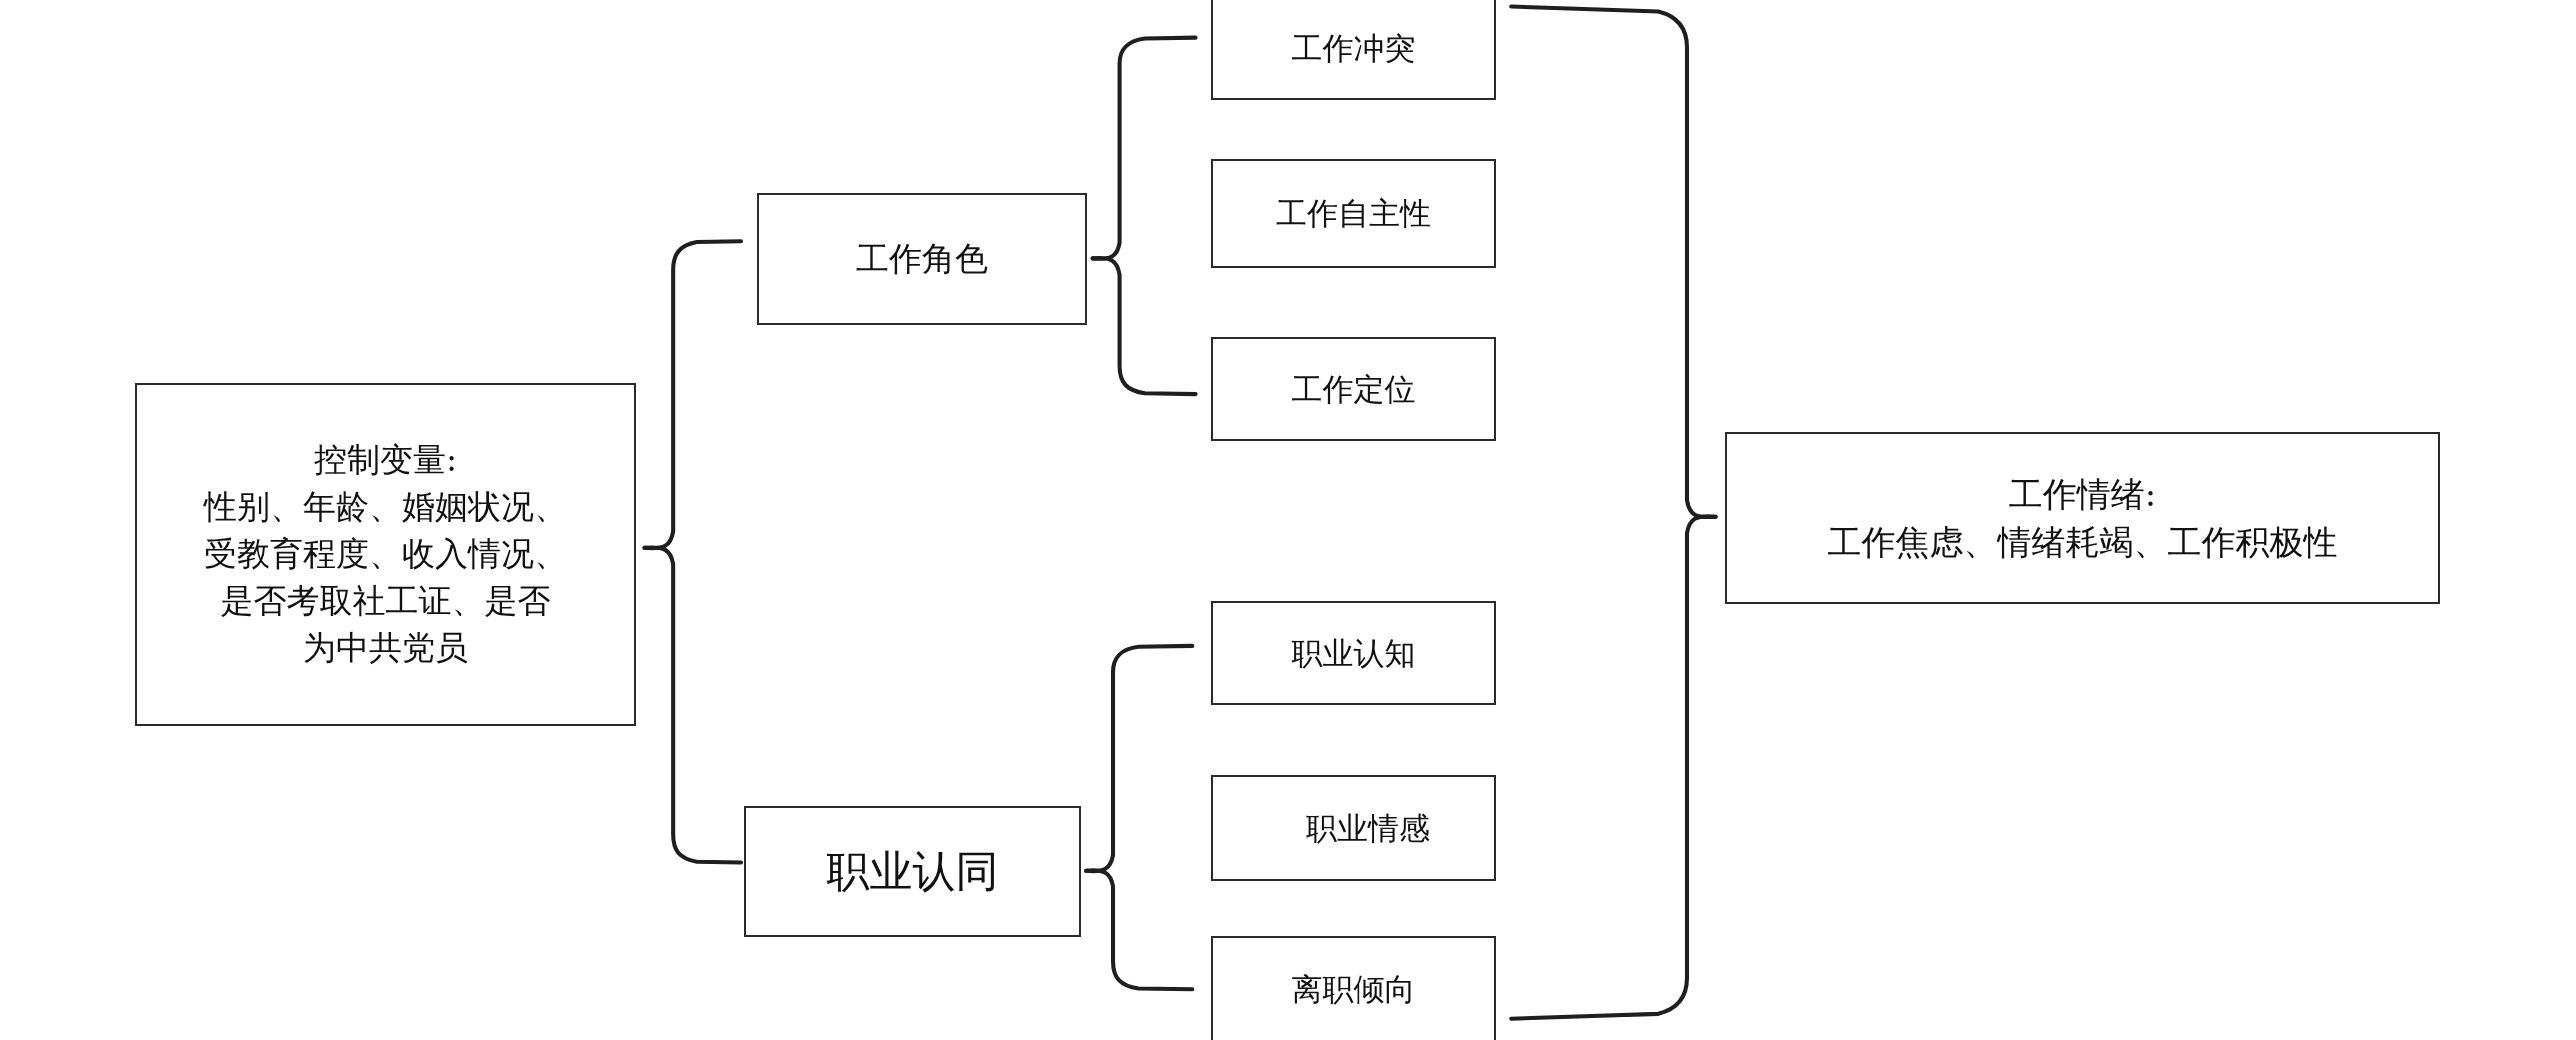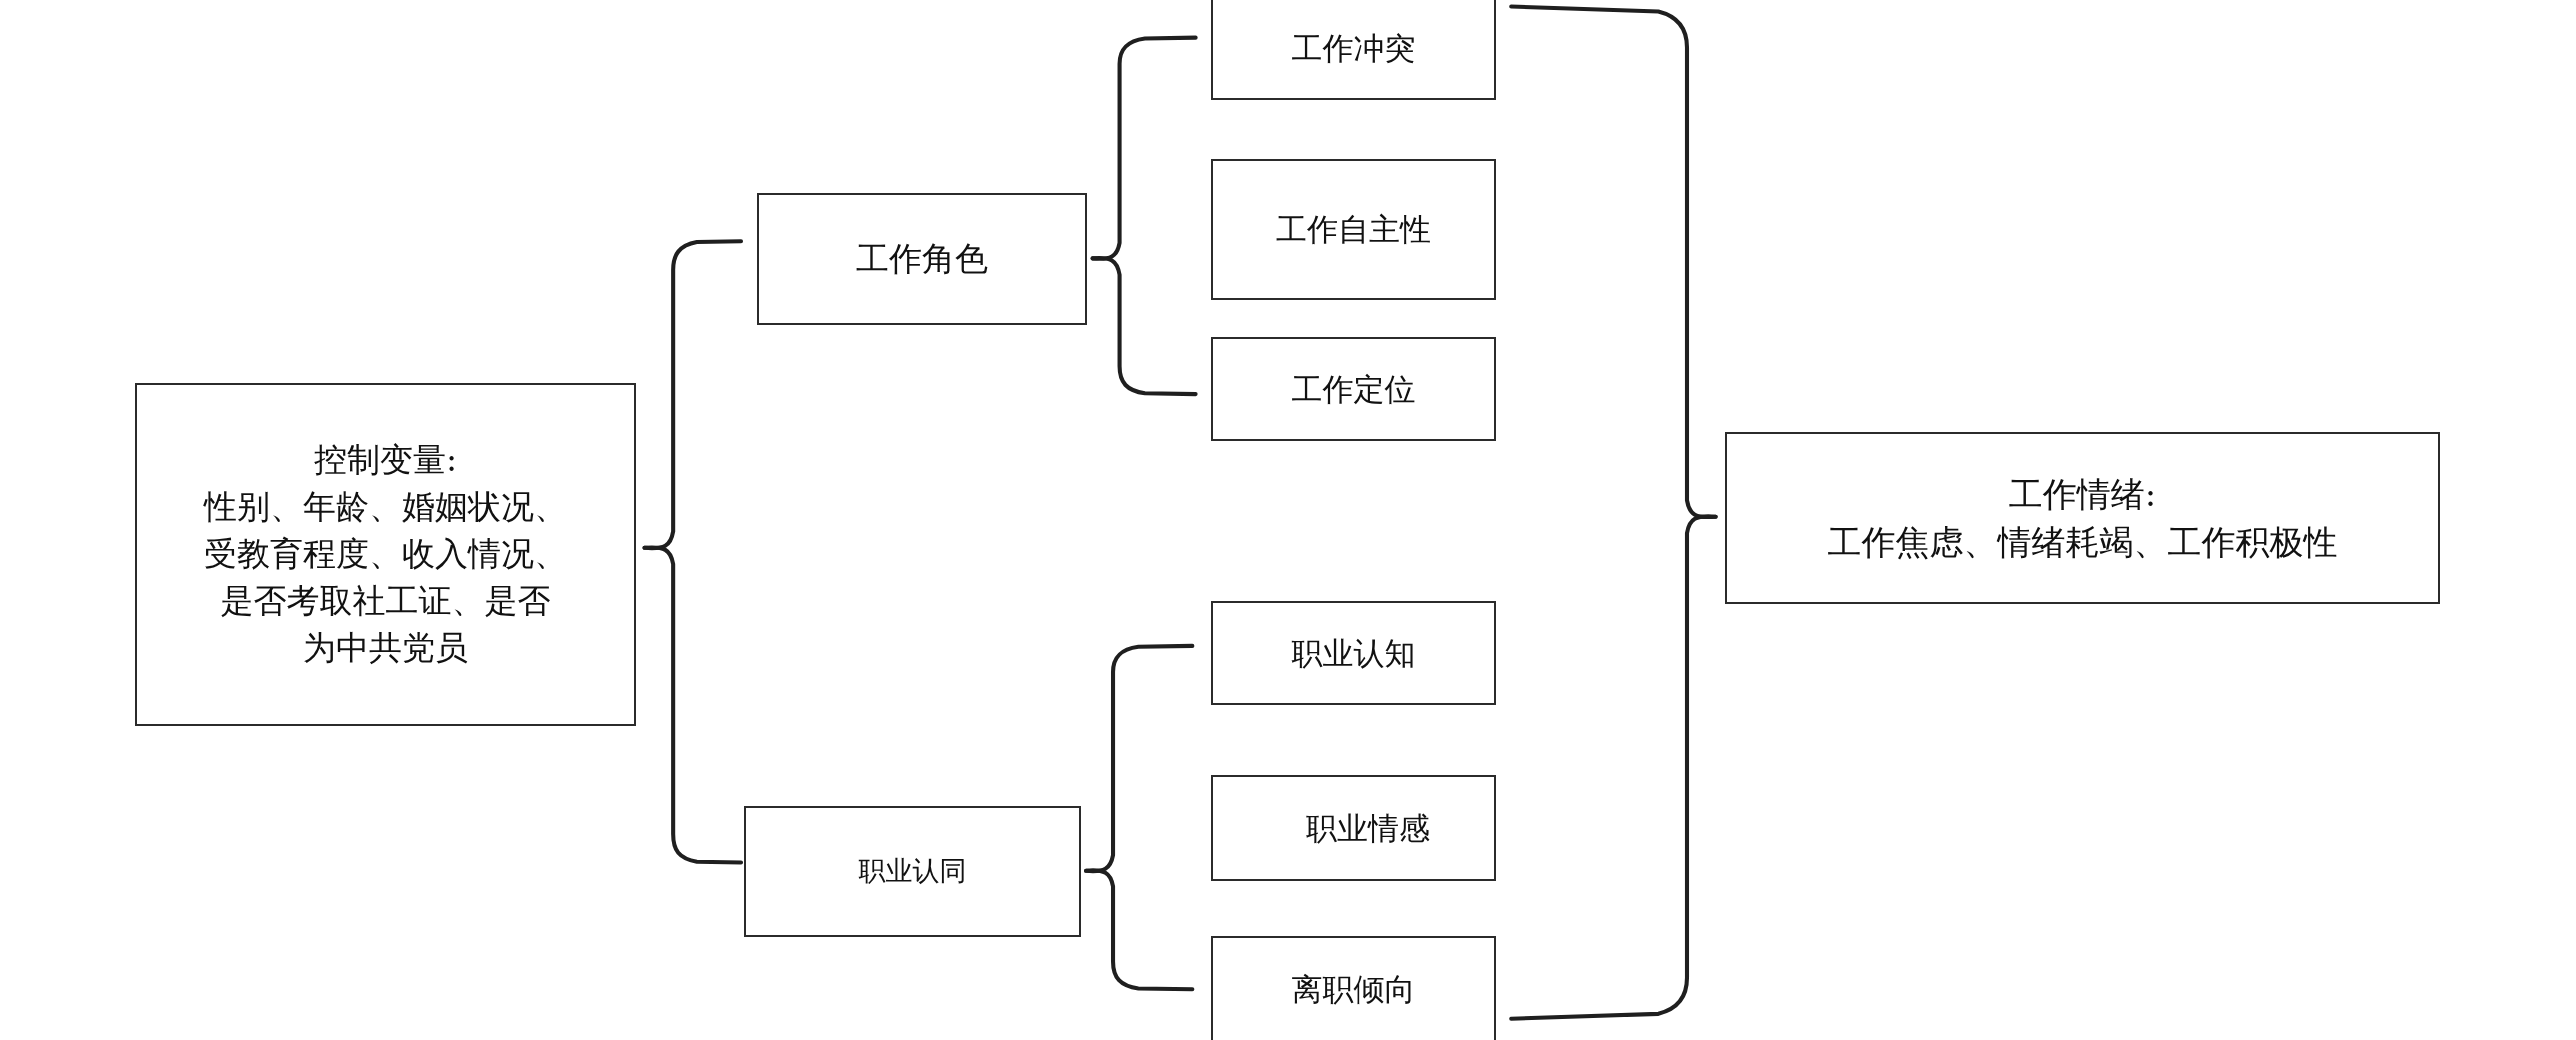--- a/index.html
+++ b/index.html
@@ -32,24 +32,24 @@
   }
   .box-text {
     display: block;
     white-space: pre-line;
     text-align: center;
   }
 
   
   #node-control       { left:135px;  top:383px;  width:501px;  height:343px; font-size:33px; }
   #node-work-role     { left:757px;  top:193px;  width:330px;  height:132px; font-size:33px; }
-  #node-prof-identity { left:744px;  top:806px;  width:337px;  height:131px; font-size:27px; }
+  #node-prof-identity { left:744px;  top:806px;  width:337px;  height:131px; font-size:43px; }
 
   #node-sub-0 { left:1211px; top:-4.9px;   width:285px; height:105px; font-size:31px; }
-  #node-sub-1 { left:1211px; top:159px;  width:285px; height:141px; font-size:31px; }
+  #node-sub-1 { left:1211px; top:159px;  width:285px; height:109px; font-size:31px; }
   #node-sub-2 { left:1211px; top:337px;  width:285px; height:104px; font-size:31px; }
   #node-sub-3 { left:1211px; top:601px;  width:285px; height:104px; font-size:31px;justify-content:center; }
   #node-sub-4 { left:1211px; top:775px;  width:285px; height:106px; font-size:31px;padding-left:29px; }
   #node-sub-5 { left:1211px; top:936px; width:285px; height:106px; font-size:31px; }
 
   #node-outcome { left:1725px; top:432px; width:715px; height:172px; font-size:34px; }
 
   
   #connectors {
     position: absolute;

